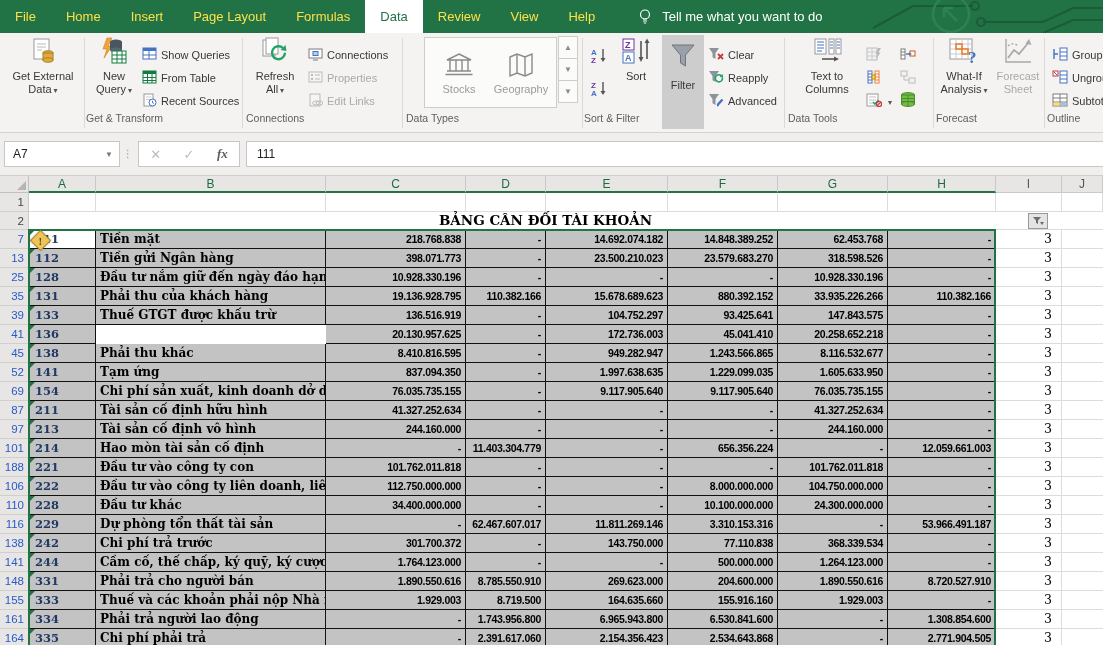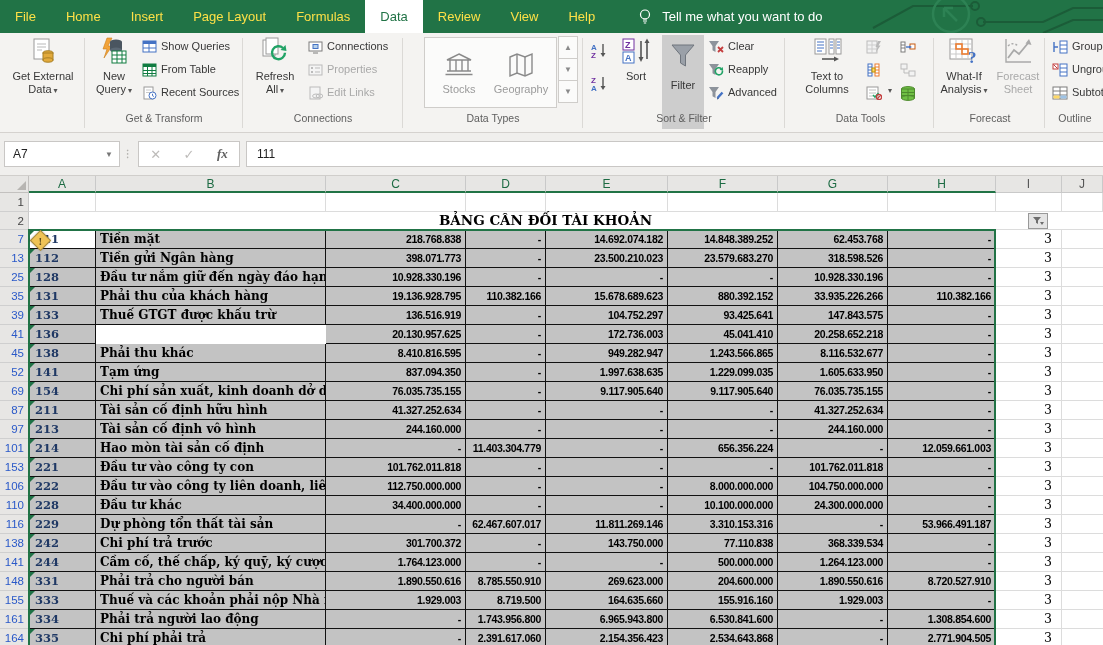--- a/index.html
+++ b/index.html
@@ -10,25 +10,25 @@
   .tabbar { position:absolute; left:0; top:0; width:1103px; height:33px; background:#217346; display:flex; align-items:stretch; }
   .tab { color:#fde047; font-size:13px; padding:0 15px; display:flex; align-items:center; cursor:default; position:relative; z-index:2; }
   .tab.active { background:#fff; color:#217346; }
   .tellme { display:flex; align-items:center; color:#fff; font-size:13px; margin-left:28px; z-index:2; }
   .tellme svg { margin-right:10px; }
   .deco { position:absolute; right:0; top:0; height:33px; width:360px; z-index:1; }
 
   
   .ribbon { position:absolute; left:0; top:33px; width:1103px; height:100px; background:#f4f3f1; border-bottom:1px solid #d5d2cf; }
   .rdiv { position:absolute; top:5px; height:90px; width:1px; background:#dbd9d6; }
-  .glabel { position:absolute; top:79px; height:16px; font-size:10.5px; color:#5e5e5e; text-align:center; white-space:nowrap; }
+  .glabel { position:absolute; top:79px; height:16px; font-size:10.5px; color:#5e5e5e; text-align:left; white-space:nowrap; }
   .bigbtn { position:absolute; top:3px; height:75px; display:flex; flex-direction:column; align-items:center; justify-content:flex-start; text-align:center; font-size:11px; color:#383838; line-height:13px; }
   .bigbtn .blab { margin-top:4px; width:100%;text-align:center; }
   .bigbtn.dis { color:#a9a9a9; }
-  .smbtn { position:absolute; height:21px; display:flex; align-items:flex-start; font-size:11px; color:#383838; white-space:nowrap; }
+  .smbtn { position:absolute; height:21px; display:flex; align-items:flex-end; font-size:11px; color:#383838; white-space:nowrap; }
   .smbtn svg, .smbtn .ig { margin-right:4px; flex:none; }
   .smbtn.dis { color:#a9a9a9; }
   .caret { font-size:8px; margin-left:2px; color:#555; }
   .gallery { position:absolute; left:424px; top:4px; width:133px; height:71px; background:#fbfbfa; border:1px solid #cfcdca; }
   .galitem { position:absolute; top:4px; width:60px; height:62px; display:flex; flex-direction:column; align-items:center; justify-content:center; font-size:11px; color:#9b9b9b; }
   .galitem svg { margin-bottom:5px; }
   .gscroll { position:absolute; left:558px; top:4px; width:20px; }
   .gsbtn { width:20px; height:23px; border:1px solid #cfcdca; background:#fbfbfa; color:#8a8a8a; font-size:8px; display:flex; align-items:center; justify-content:center; margin-top:-1px; }
   .filterbig { position:absolute; left:662px; top:2px; width:42px; height:94px; background:#cdcdcd; display:flex; flex-direction:column; align-items:center; font-size:11px; color:#383838; }
   .filterbig svg { margin-top:8px; margin-bottom:10px; }
@@ -616,21 +616,21 @@
     <div class="cell cD num">11.403.304.779</div>
     <div class="cell cE num">-</div>
     <div class="cell cF num">656.356.224</div>
     <div class="cell cG num">-</div>
     <div class="cell cH num">12.059.661.003</div>
     <div class="icol">3</div>
     <div class="jcol"></div>
   </div>
 
   <div class="trow" style="top: 228px;">
-    <div class="gut">153</div>
+    <div class="gut">188</div>
     <div class="cell cA">221</div>
     <div class="cell cB">Đầu tư vào công ty con</div>
     <div class="cell cC num">101.762.011.818</div>
     <div class="cell cD num">-</div>
     <div class="cell cE num">-</div>
     <div class="cell cF num">-</div>
     <div class="cell cG num">101.762.011.818</div>
     <div class="cell cH num">-</div>
     <div class="icol">3</div>
     <div class="jcol"></div>

